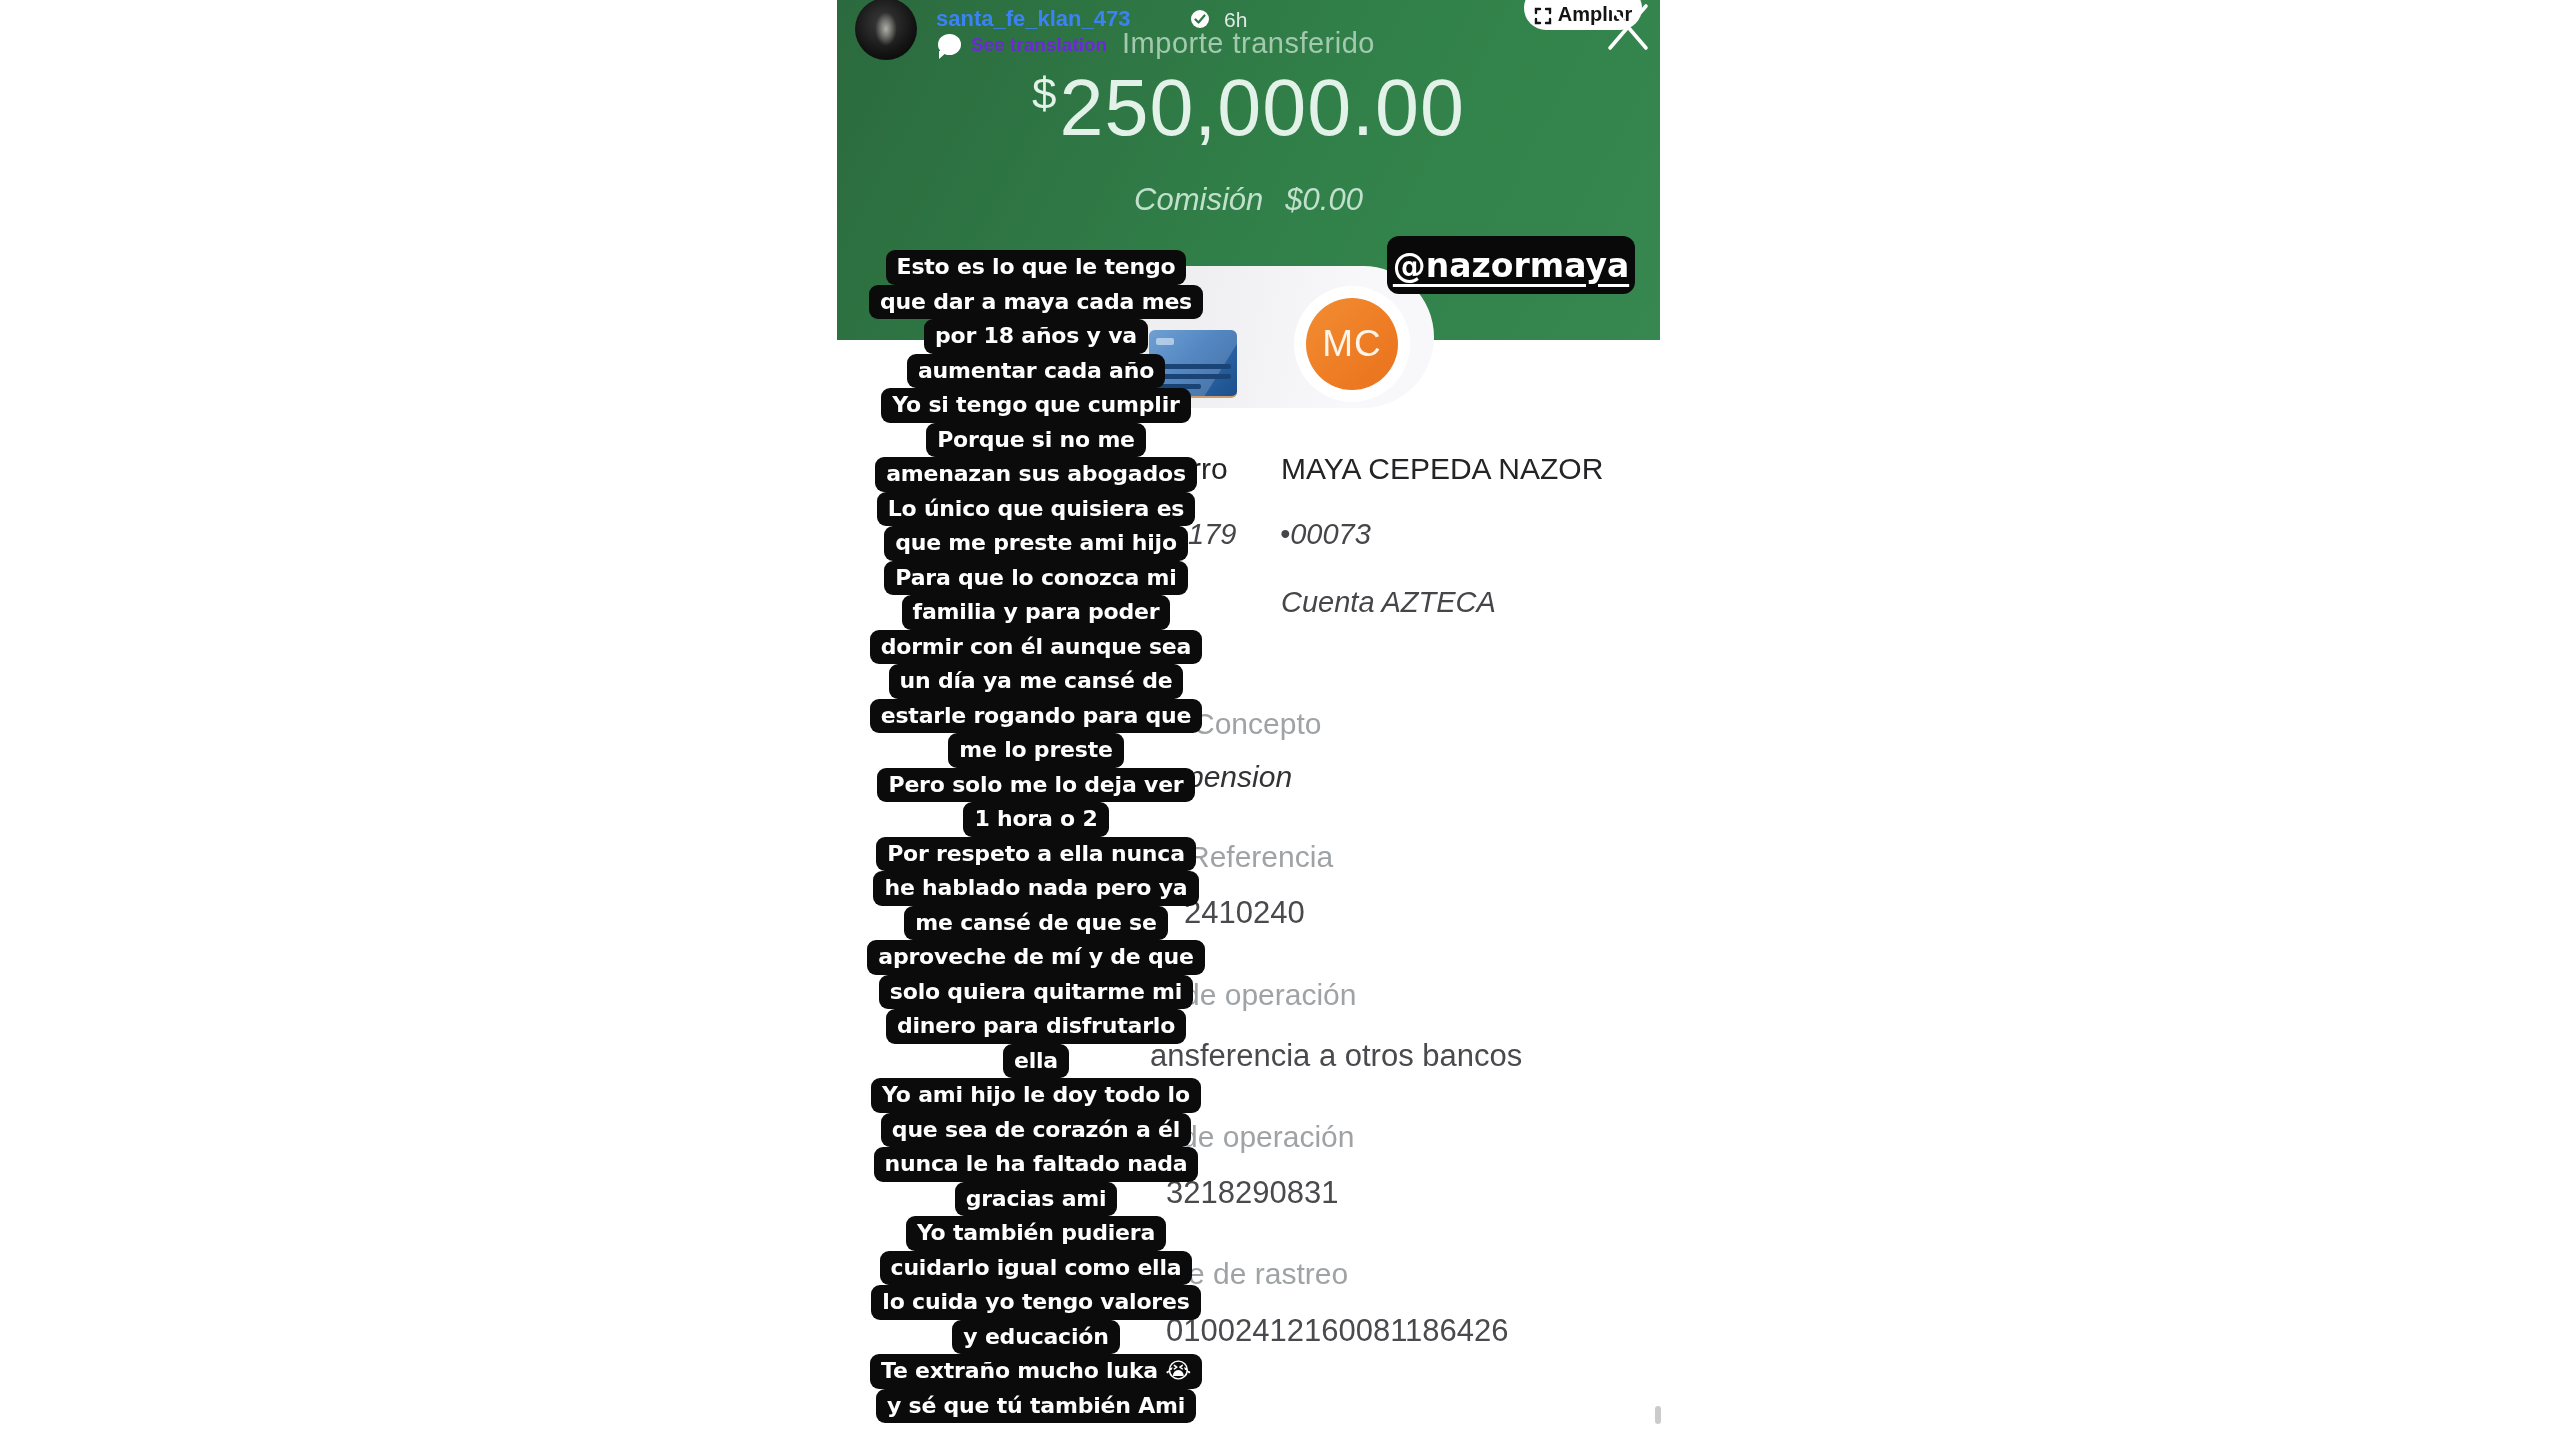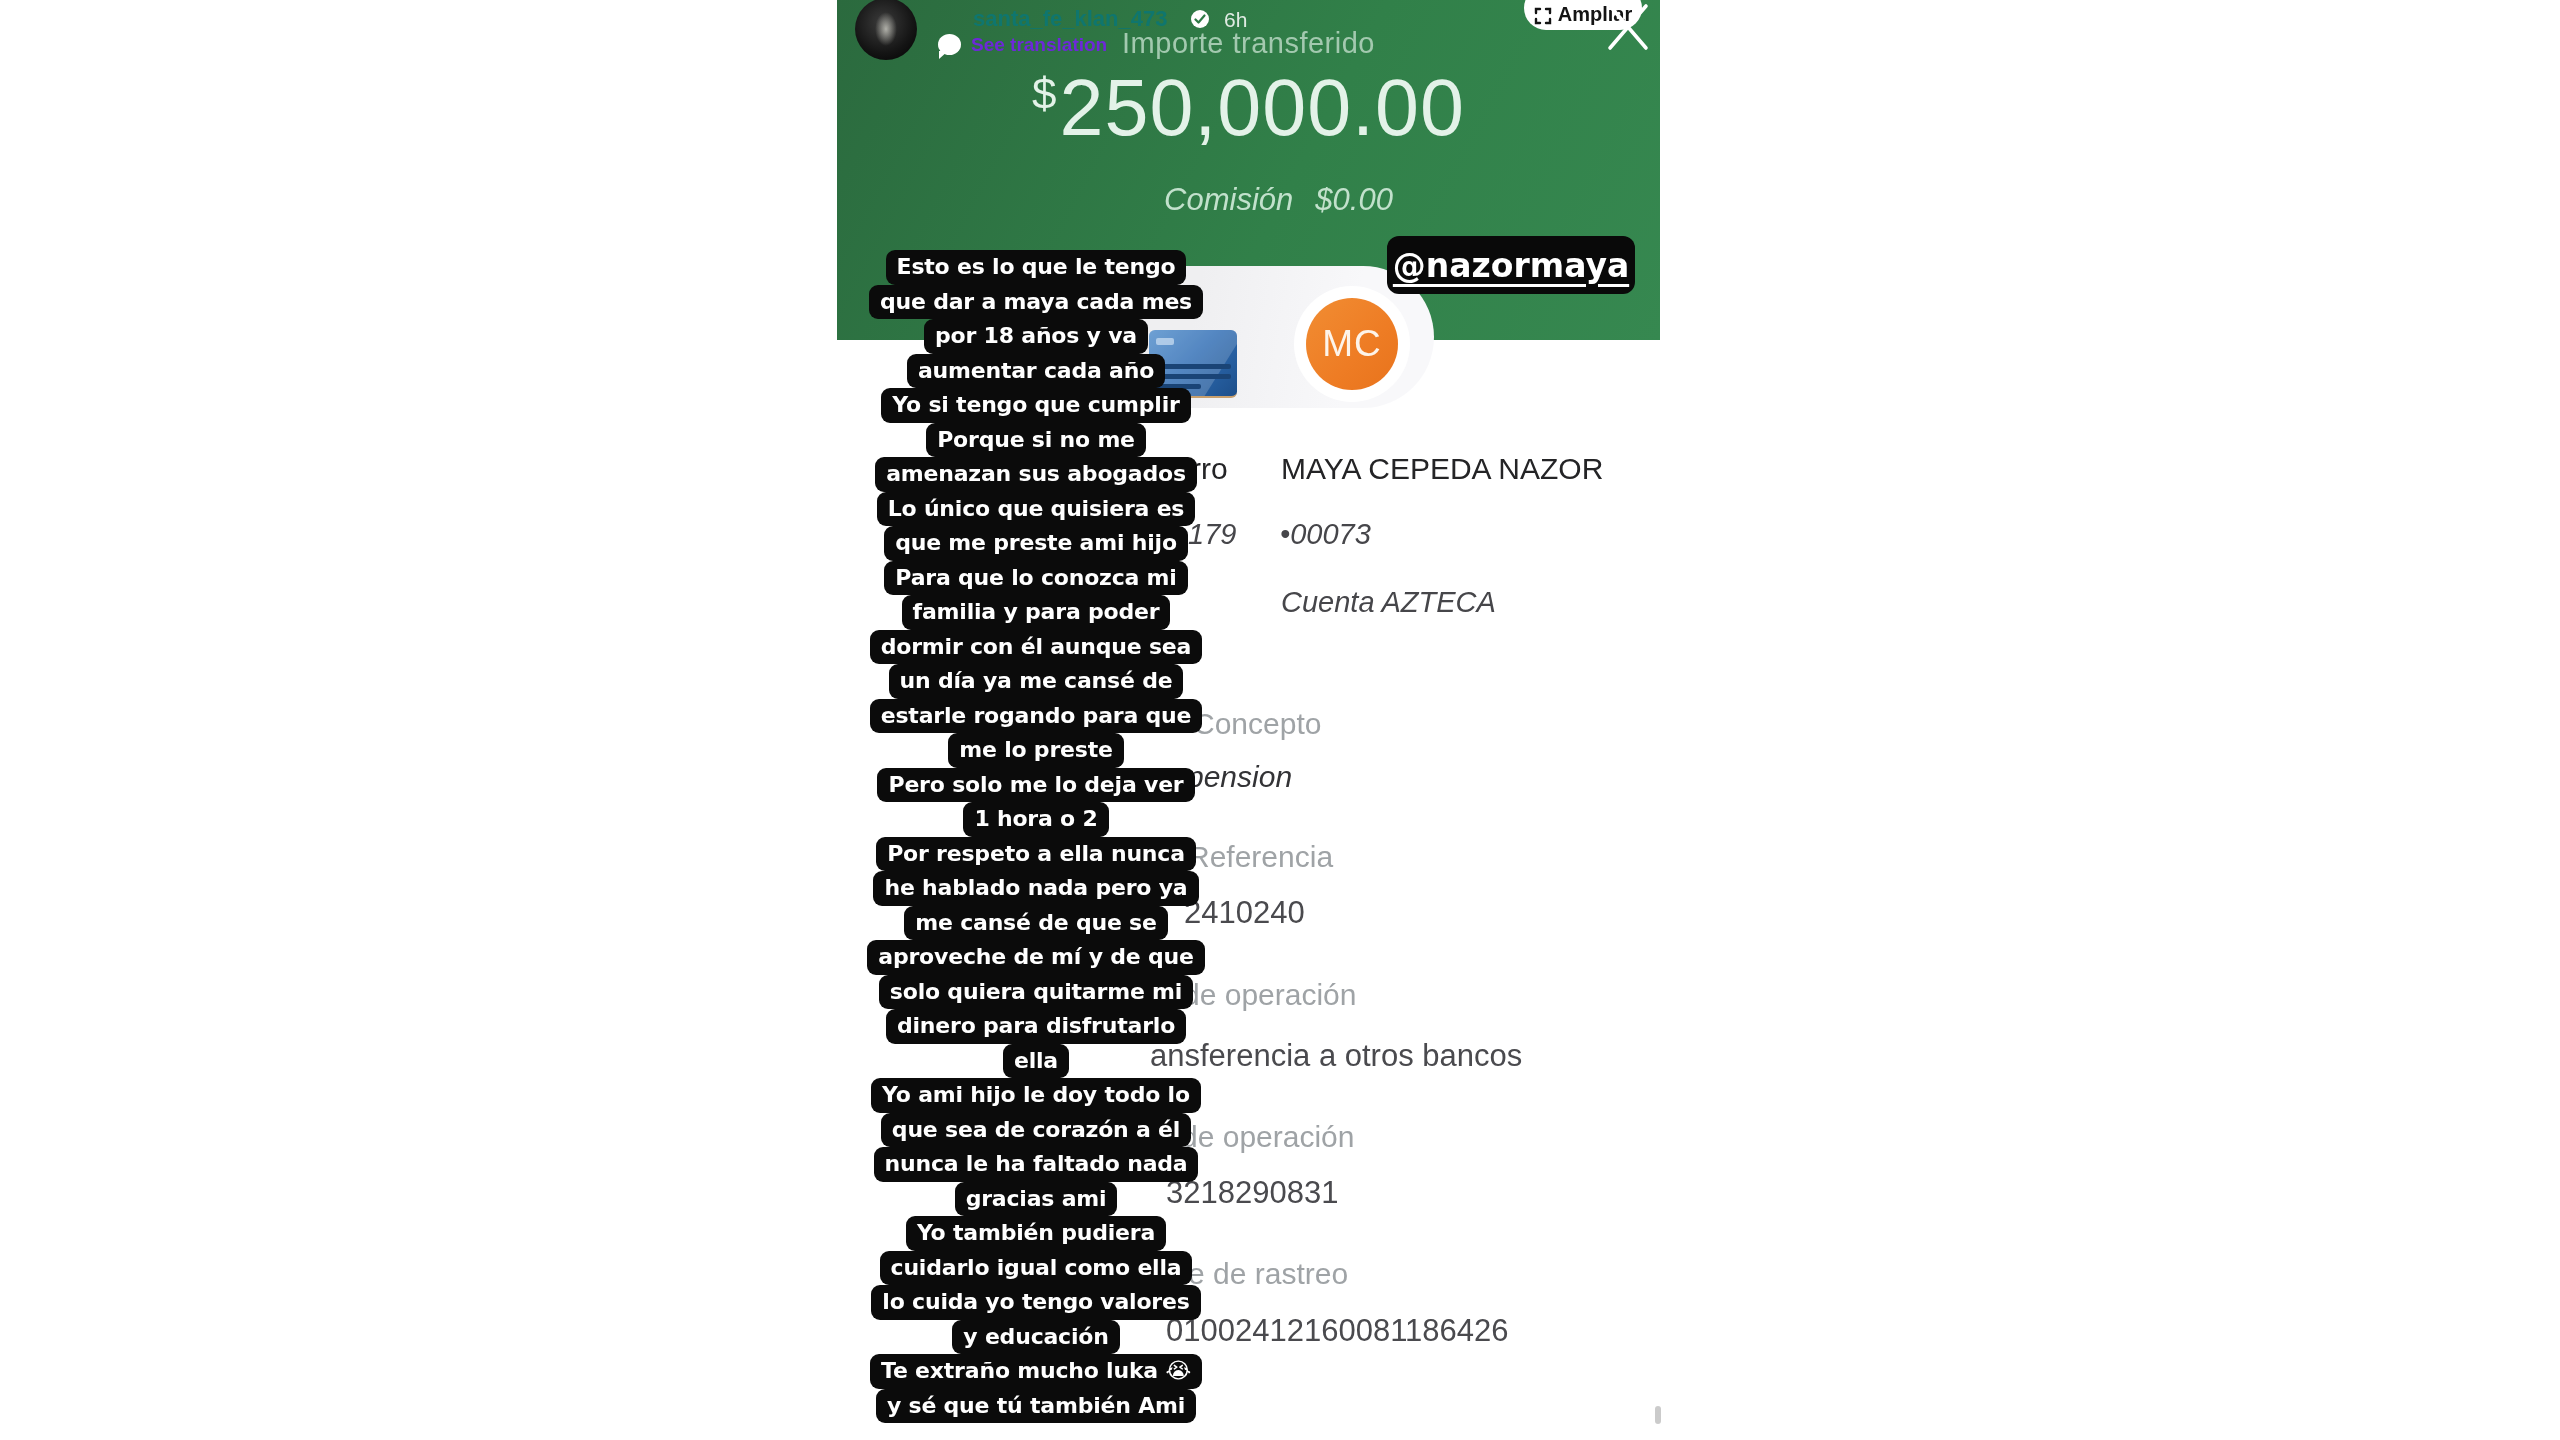--- a/index.html
+++ b/index.html
@@ -20,37 +20,37 @@
     left:837px;top:27px;width:823px;text-align:center;
     font-size:29px;font-weight:400;color:#a3c9af;letter-spacing:.5px;z-index:2;
   }
   .receipt-amount{
     left:837px;top:62px;width:823px;text-align:center;
     font-size:79px;color:#e3f2e8;font-weight:400;letter-spacing:1px;z-index:2;
   }
   .receipt-amount .cur{font-size:44px;vertical-align:26px;margin-right:2px;}
   .receipt-commission{
     left:837px;top:182px;width:823px;text-align:center;
-    font-style:italic;font-size:31px;color:#c2e1cc;z-index:2;padding-left:30px;
+    font-style:italic;font-size:31px;color:#c2e1cc;z-index:2;
   }
   .receipt-commission .gap{display:inline-block;width:22px;}
 
   
   .story-avatar{
     left:855px;top:-2px;width:62px;height:62px;border-radius:50%;
     background:radial-gradient(circle at 45% 40%,#3c3c3c 0%,#141414 60%,#000 100%);
     z-index:6;overflow:hidden;
   }
   .story-avatar::after{
     content:"";position:absolute;left:20px;top:14px;width:22px;height:34px;
     background:radial-gradient(ellipse at center,#cfcfc6 0%,rgba(60,60,60,0) 70%);
     opacity:.8;
   }
   .username{
-    left:973px;top:6px;font-size:22px;font-weight:700;color:#0f766e;z-index:6;
+    left:936px;top:6px;font-size:22px;font-weight:700;color:#3b82f6;z-index:6;
   }
   .verified{
     left:1191px;top:10px;width:18px;height:18px;border-radius:50%;
     background:#ffffff;z-index:6;display:flex;align-items:center;justify-content:center;
   }
   .verified svg{display:block;}
   .timestamp{left:1224px;top:8px;font-size:21px;color:rgba(255,255,255,.85);z-index:6;}
   .bubble-icon{
     left:938px;top:34px;width:23px;height:21px;border-radius:50% 50% 50% 50%;
     background:#ffffff;z-index:6;

